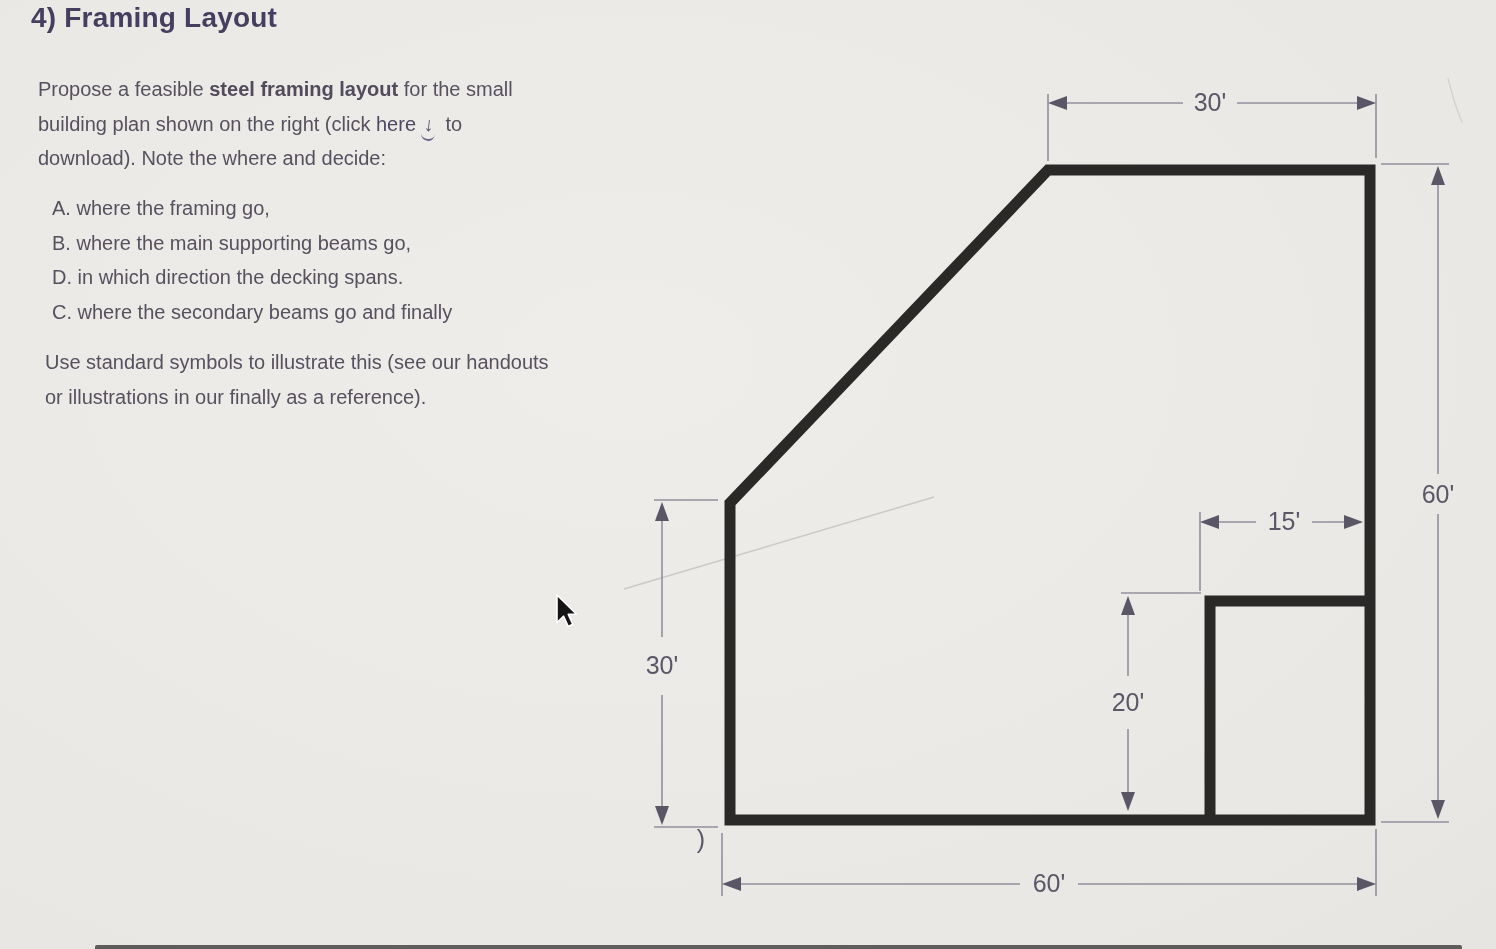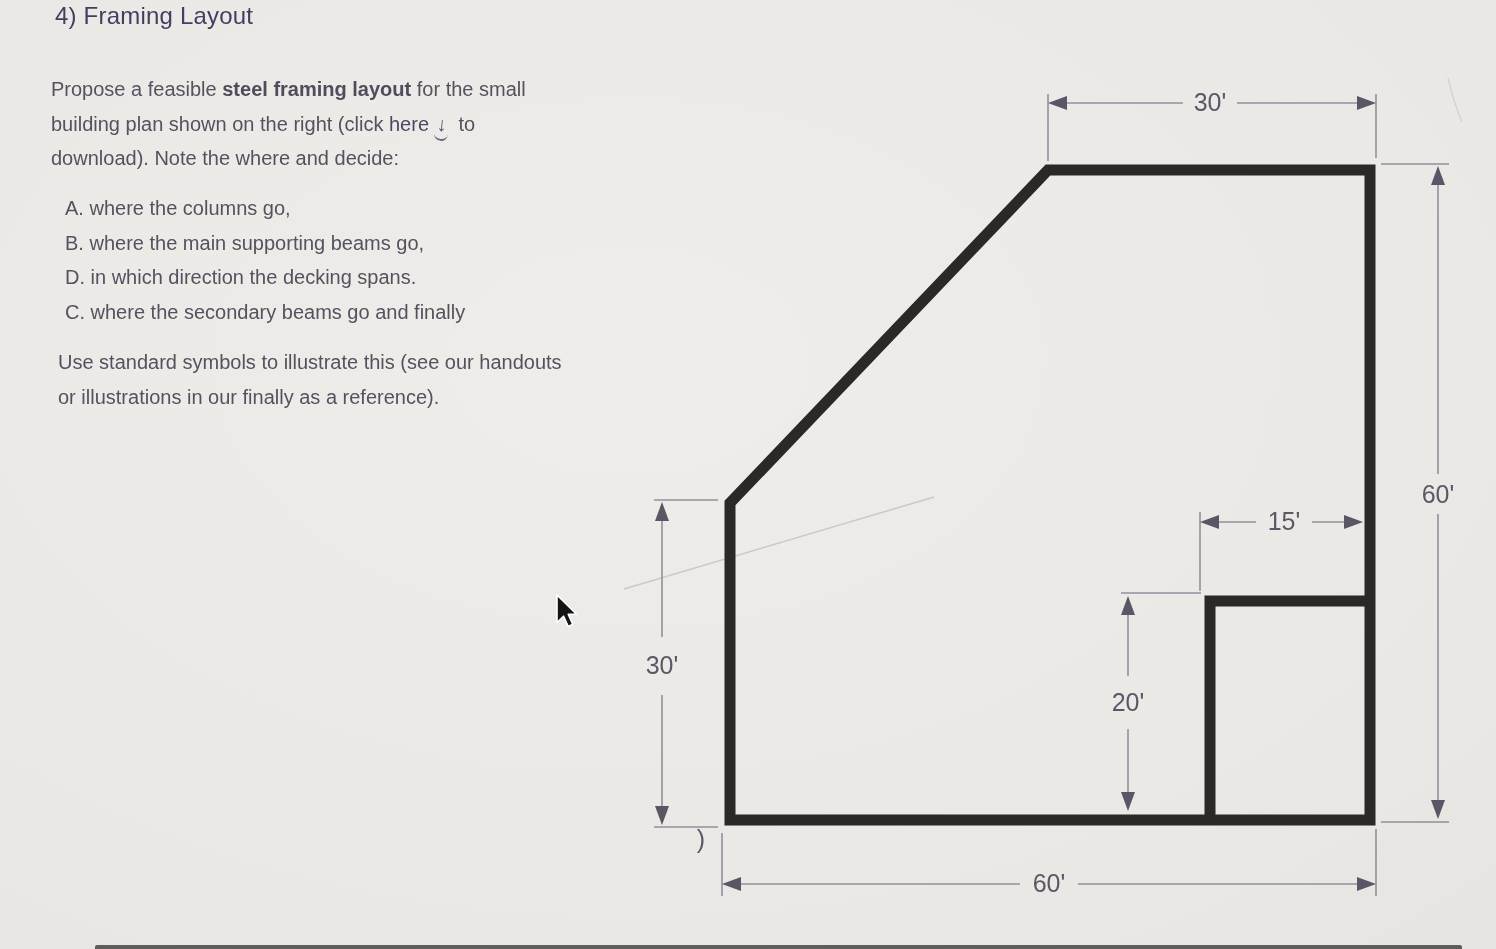--- a/index.html
+++ b/index.html
@@ -5,26 +5,26 @@
   * { margin:0; padding:0; box-sizing:border-box; }
   html,body { width:1496px; height:949px; }
   body { font-family:"Liberation Sans", sans-serif; }
 
   .screen {
     position:relative; width:1496px; height:949px; overflow:hidden;
     background: radial-gradient(130% 130% at 42% 38%, #eeedea 0%, #e9e8e5 48%, #e4e3e0 76%, #d8d7d4 100%);
   }
 
   .page-title {
-    position:absolute; left:55px; top:2px;
-    font-size:24px; font-weight:400; letter-spacing:0.2px;
+    position:absolute; left:31px; top:2px;
+    font-size:28px; font-weight:700; letter-spacing:0.2px;
     color:#453e5f;
   }
 
-  .para { position:absolute; color:#57515f; font-size:20px; line-height:34.5px;margin-left:13px; }
+  .para { position:absolute; color:#57515f; font-size:20px; line-height:34.5px; }
   .para .tline { white-space:pre; }
   .intro { left:38px; top:72px; }
   .intro strong { font-weight:700; color:#514b5c; }
 
   .dl-link {
     color:#4f4865; text-underline-offset:3px; cursor:pointer;
   }
   .dl-icon {
     display:inline-block; position:relative; color:#5a5370;
     margin:0 6px 0 8px; transform:rotate(6deg); font-size:20px;
@@ -55,21 +55,21 @@
 
   <h1 class="page-title">4) Framing Layout</h1>
 
   <div class="para intro">
     <div class="tline"><span>Propose a feasible </span><strong>steel framing layout</strong><span> for the small</span></div>
     <div class="tline"><span>building plan shown on the right (click </span><a class="dl-link">here</a><span class="dl-icon">↓</span><span> to</span></div>
     <div class="tline">download). Note the where and decide:</div>
   </div>
 
   <div class="para tasks">
-    <div class="tline">A. where the columns go,</div>
+    <div class="tline">A. where the framing go,</div>
     <div class="tline">B. where the main supporting beams go,</div>
     <div class="tline">D. in which direction the decking spans.</div>
     <div class="tline">C. where the secondary beams go and finally</div>
   </div>
 
   <div class="para note">
     <div class="tline">Use standard symbols to illustrate this (see our handouts</div>
     <div class="tline">or illustrations in our finally as a reference).</div>
   </div>
 

